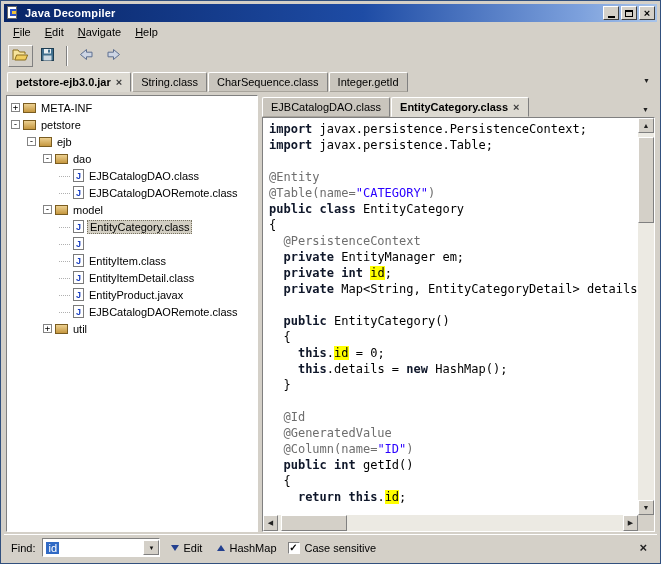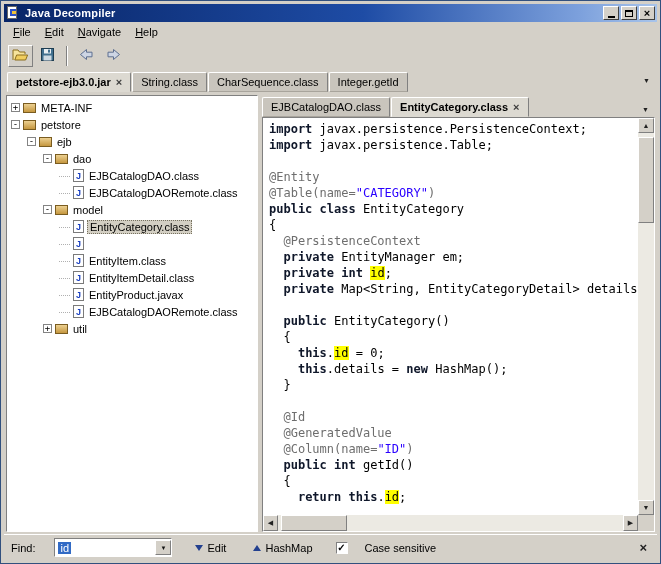--- a/index.html
+++ b/index.html
@@ -79,21 +79,21 @@
   .sb-track{flex:1;position:relative;}
   .sb-thumb{position:absolute;left:0;right:0;top:4px;height:86px;background:#d4d0c8;
     border:1px solid;border-color:#fff #808080 #808080 #fff;}
   .hscroll-row{height:16px;flex:none;display:flex;}
   .hscroll{flex:1;background:#eceae3;display:flex;}
   .sb-btn.h{width:15px;height:16px;flex:none;line-height:14px;}
   .sb-track.h{flex:1;position:relative;}
   .sb-thumb.h{top:0;bottom:0;left:3px;width:66px;height:auto;}
   .sb-corner{width:16px;flex:none;background:#d4d0c8;}
   
-  .findbar{height:26px;flex:none;display:flex;align-items:center;gap:19px;padding:0 7px;
+  .findbar{height:26px;flex:none;display:flex;align-items:center;gap:7px;padding:0 7px;
     border-top:1px solid #fff;font-size:11px;text-align:center;}
   .find-label{flex:none;}
   .combo{width:118px;height:19px;background:#fff;border:1px solid;border-color:#808080 #fff #fff #808080;
     display:flex;align-items:center;}
   .combo-text{margin-left:3px;padding:0 2px;background:#316ac5;color:#fff;}
   .combo-btn{margin-left:auto;width:16px;height:15px;background:#d4d0c8;
     border:1px solid;border-color:#fff #808080 #808080 #fff;
     display:flex;align-items:center;justify-content:center;}
   .combo-btn .dd{font-size:6px;color:#111;}
   .find-btn{display:inline-flex;align-items:center;gap:4px;padding:2px 4px;}

